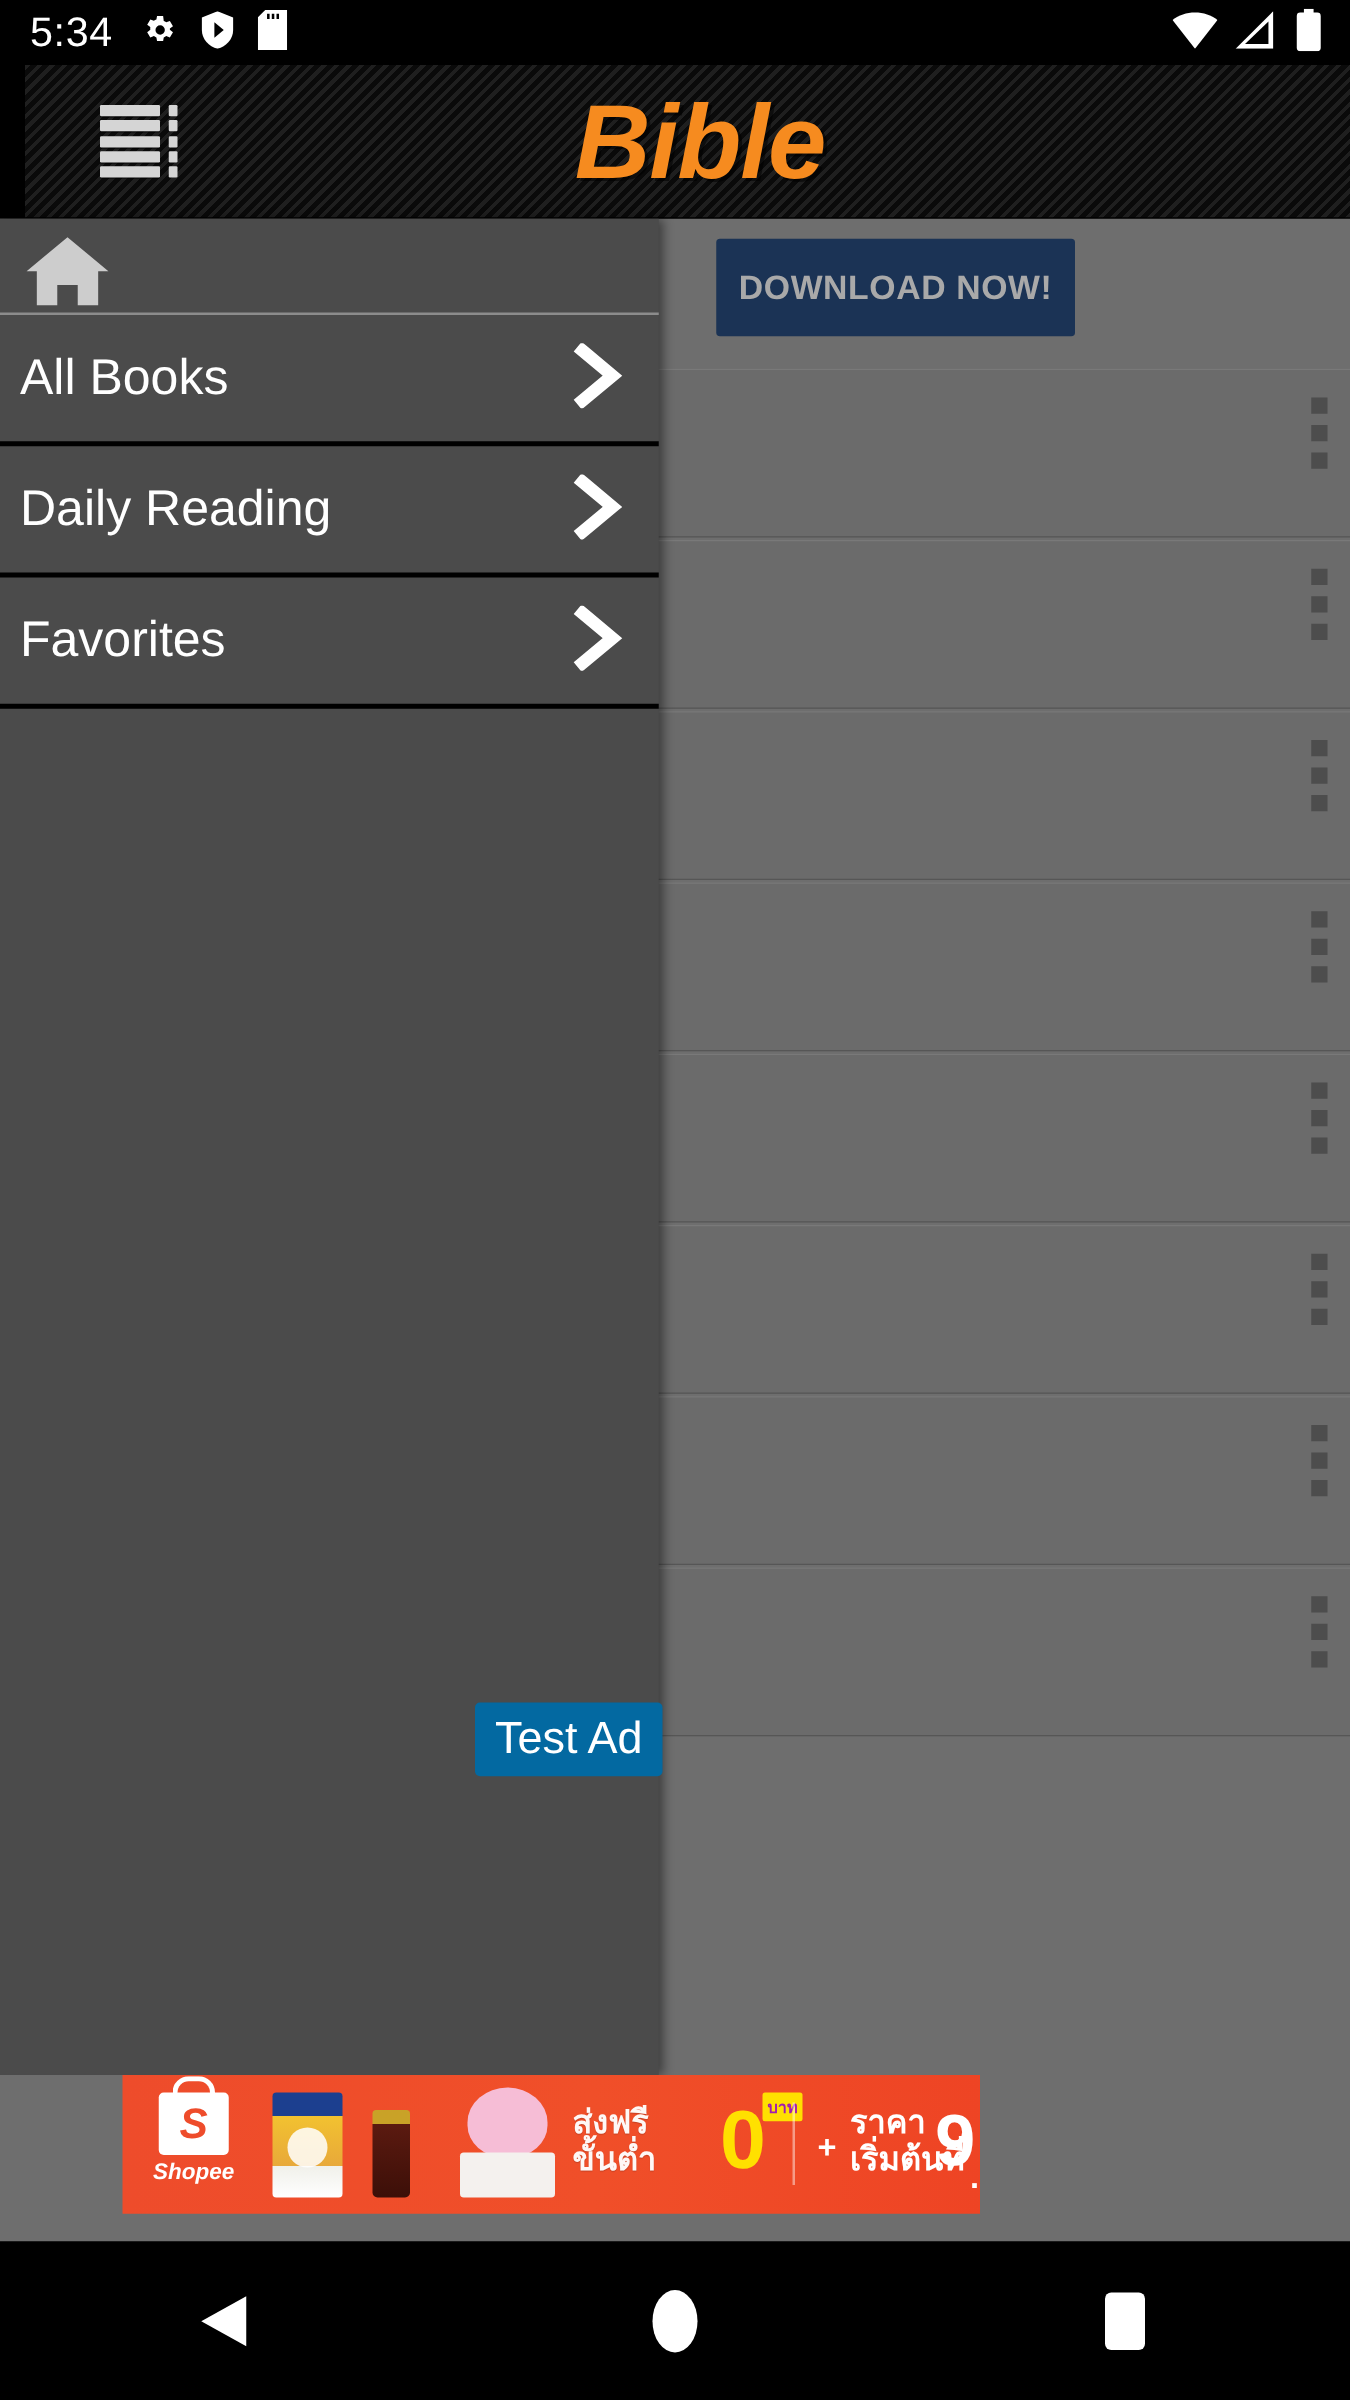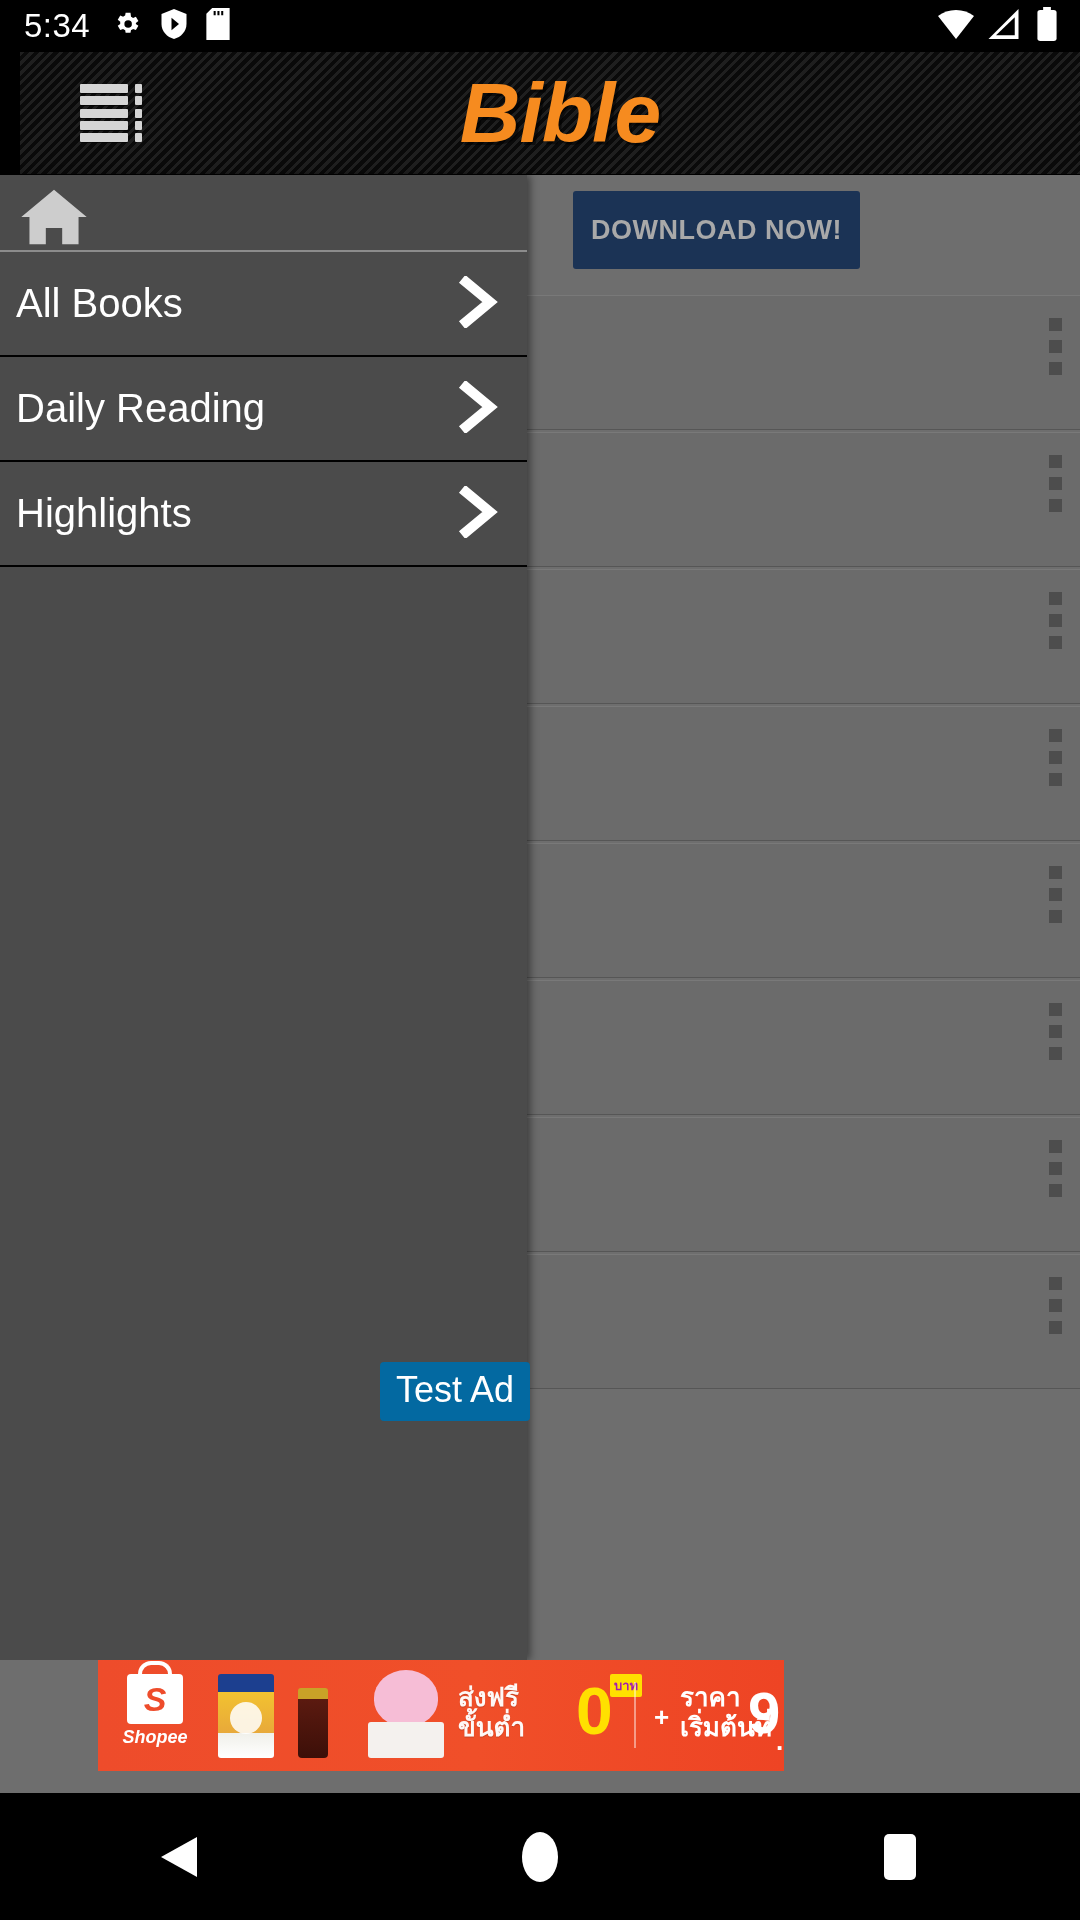--- a/index.html
+++ b/index.html
@@ -104,21 +104,21 @@
   }
   .home-icon{ position:absolute; left:18px; top:12px; cursor:pointer; }
   .drawer-title{
     width:100%; text-align:center; color:#cfcfcf;
     font-size:42px; font-weight:bold;
     text-shadow:2px 2px 2px rgba(0,0,0,0.5);
     padding-left:30px;
   }
   .drawer-item{
     position:relative; height:105px; display:flex; align-items:center;
-    border-bottom:2px solid #000000; cursor:pointer;
+    border-bottom:4px solid #000000; cursor:pointer;
   }
   .drawer-item-label{
     color:#ffffff; font-size:40px; margin-left:16px; font-weight:normal;
   }
   .chev{
     position:absolute; right:25px; top:50%;
     transform:translateY(-50%);
   }
   .drawer-filler{ height:760px; }
 
@@ -375,29 +375,29 @@
 
     <div class="drawer-item">
       <span class="drawer-item-label">Daily Reading</span>
       <span class="chev">
         <svg width="44" height="52" viewBox="0 0 22 26">
             <path fill="none" stroke="#ffffff" stroke-width="5" stroke-linecap="square" d="M4 3 L16 13 L4 23"></path>
           </svg>
       </span>
     </div>
 
-
     <div class="drawer-item">
-      <span class="drawer-item-label">Highlights</span>
+      <span class="drawer-item-label">Favorites</span>
       <span class="chev">
         <svg width="44" height="52" viewBox="0 0 22 26">
             <path fill="none" stroke="#ffffff" stroke-width="5" stroke-linecap="square" d="M4 3 L16 13 L4 23"></path>
           </svg>
       </span>
     </div>
+
 
     <div class="drawer-filler"></div>
   </div>
 
   <div class="ad-wrap">
     <div class="ad-banner">
       <div class="shopee-logo">
         <div class="shopee-bag">S</div>
         <div class="shopee-word">Shopee</div>
       </div>

